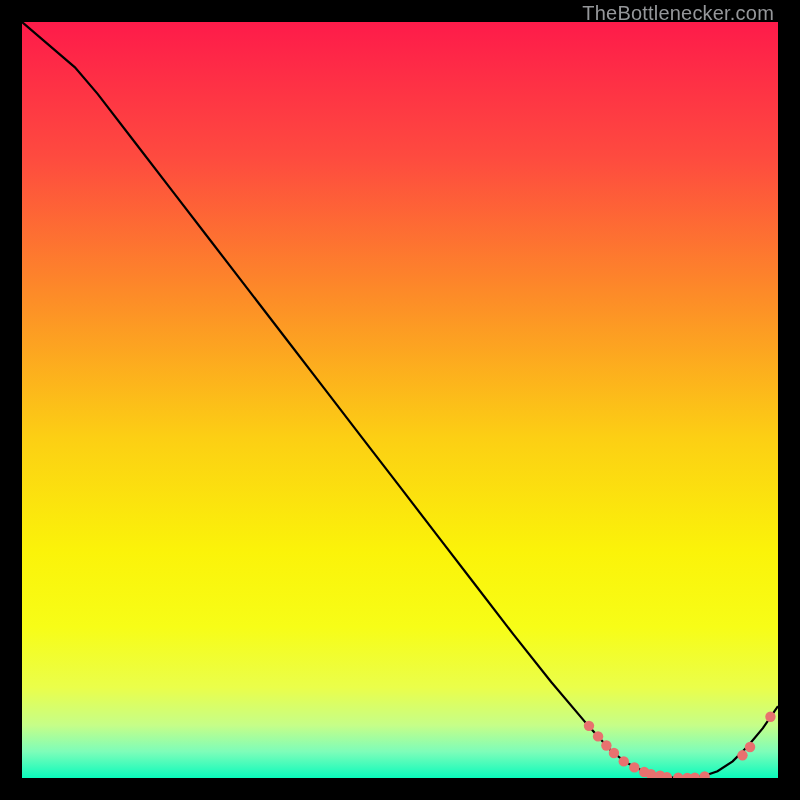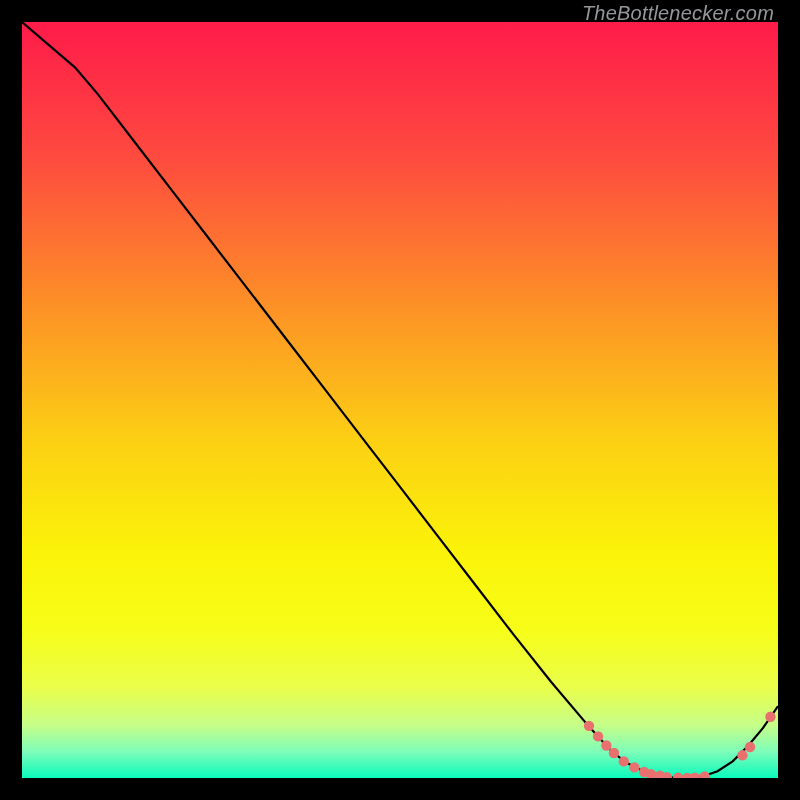--- a/index.html
+++ b/index.html
@@ -26,21 +26,20 @@
     height: 756px;
   }
   .watermark {
     position: absolute;
     top: 2px;
     right: 26px;
     font-family: Arial, Helvetica, sans-serif;
     font-size: 20px;
     color: #95979a;
     letter-spacing: 0.2px;
-    font-style: italic;
   }
 </style>
 </head>
 <body>
 
 <div class="frame">
   <svg class="plot" viewBox="0 0 756 756">
     <defs>
       <linearGradient id="bg-grad" x1="0" y1="0" x2="0" y2="1">
           <stop offset="0%" stop-color="#fe1b4a"></stop>

